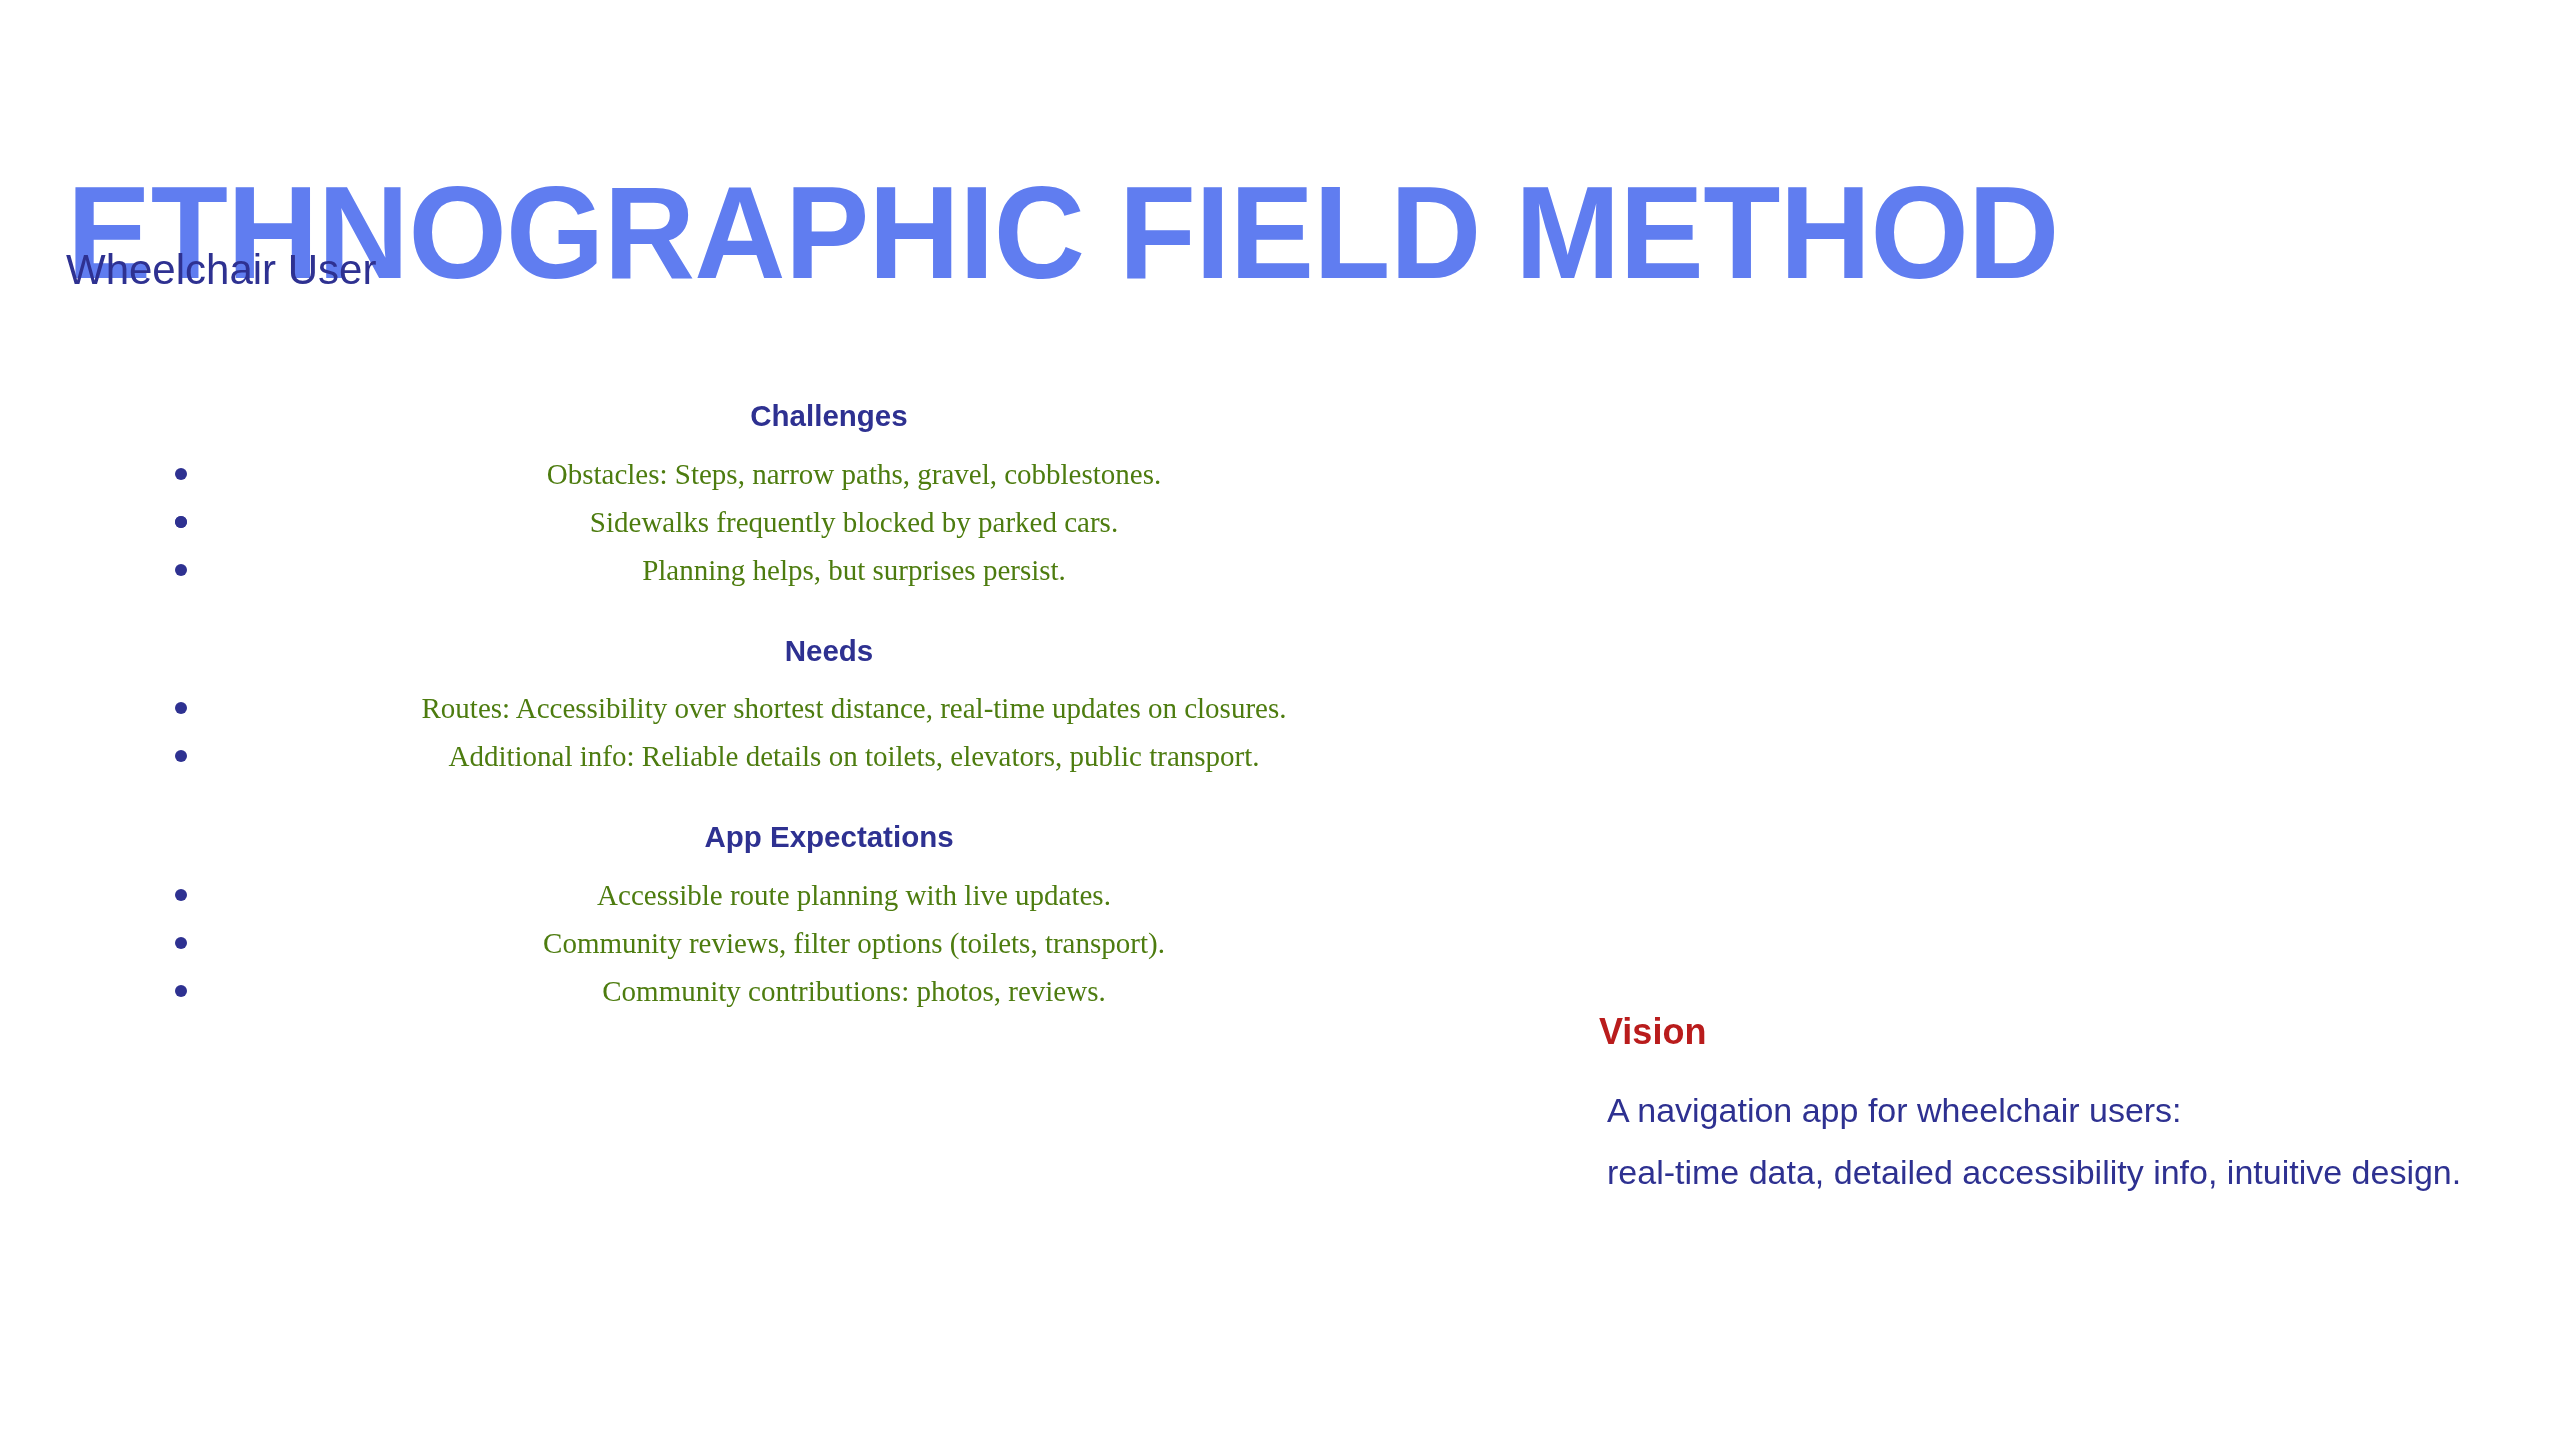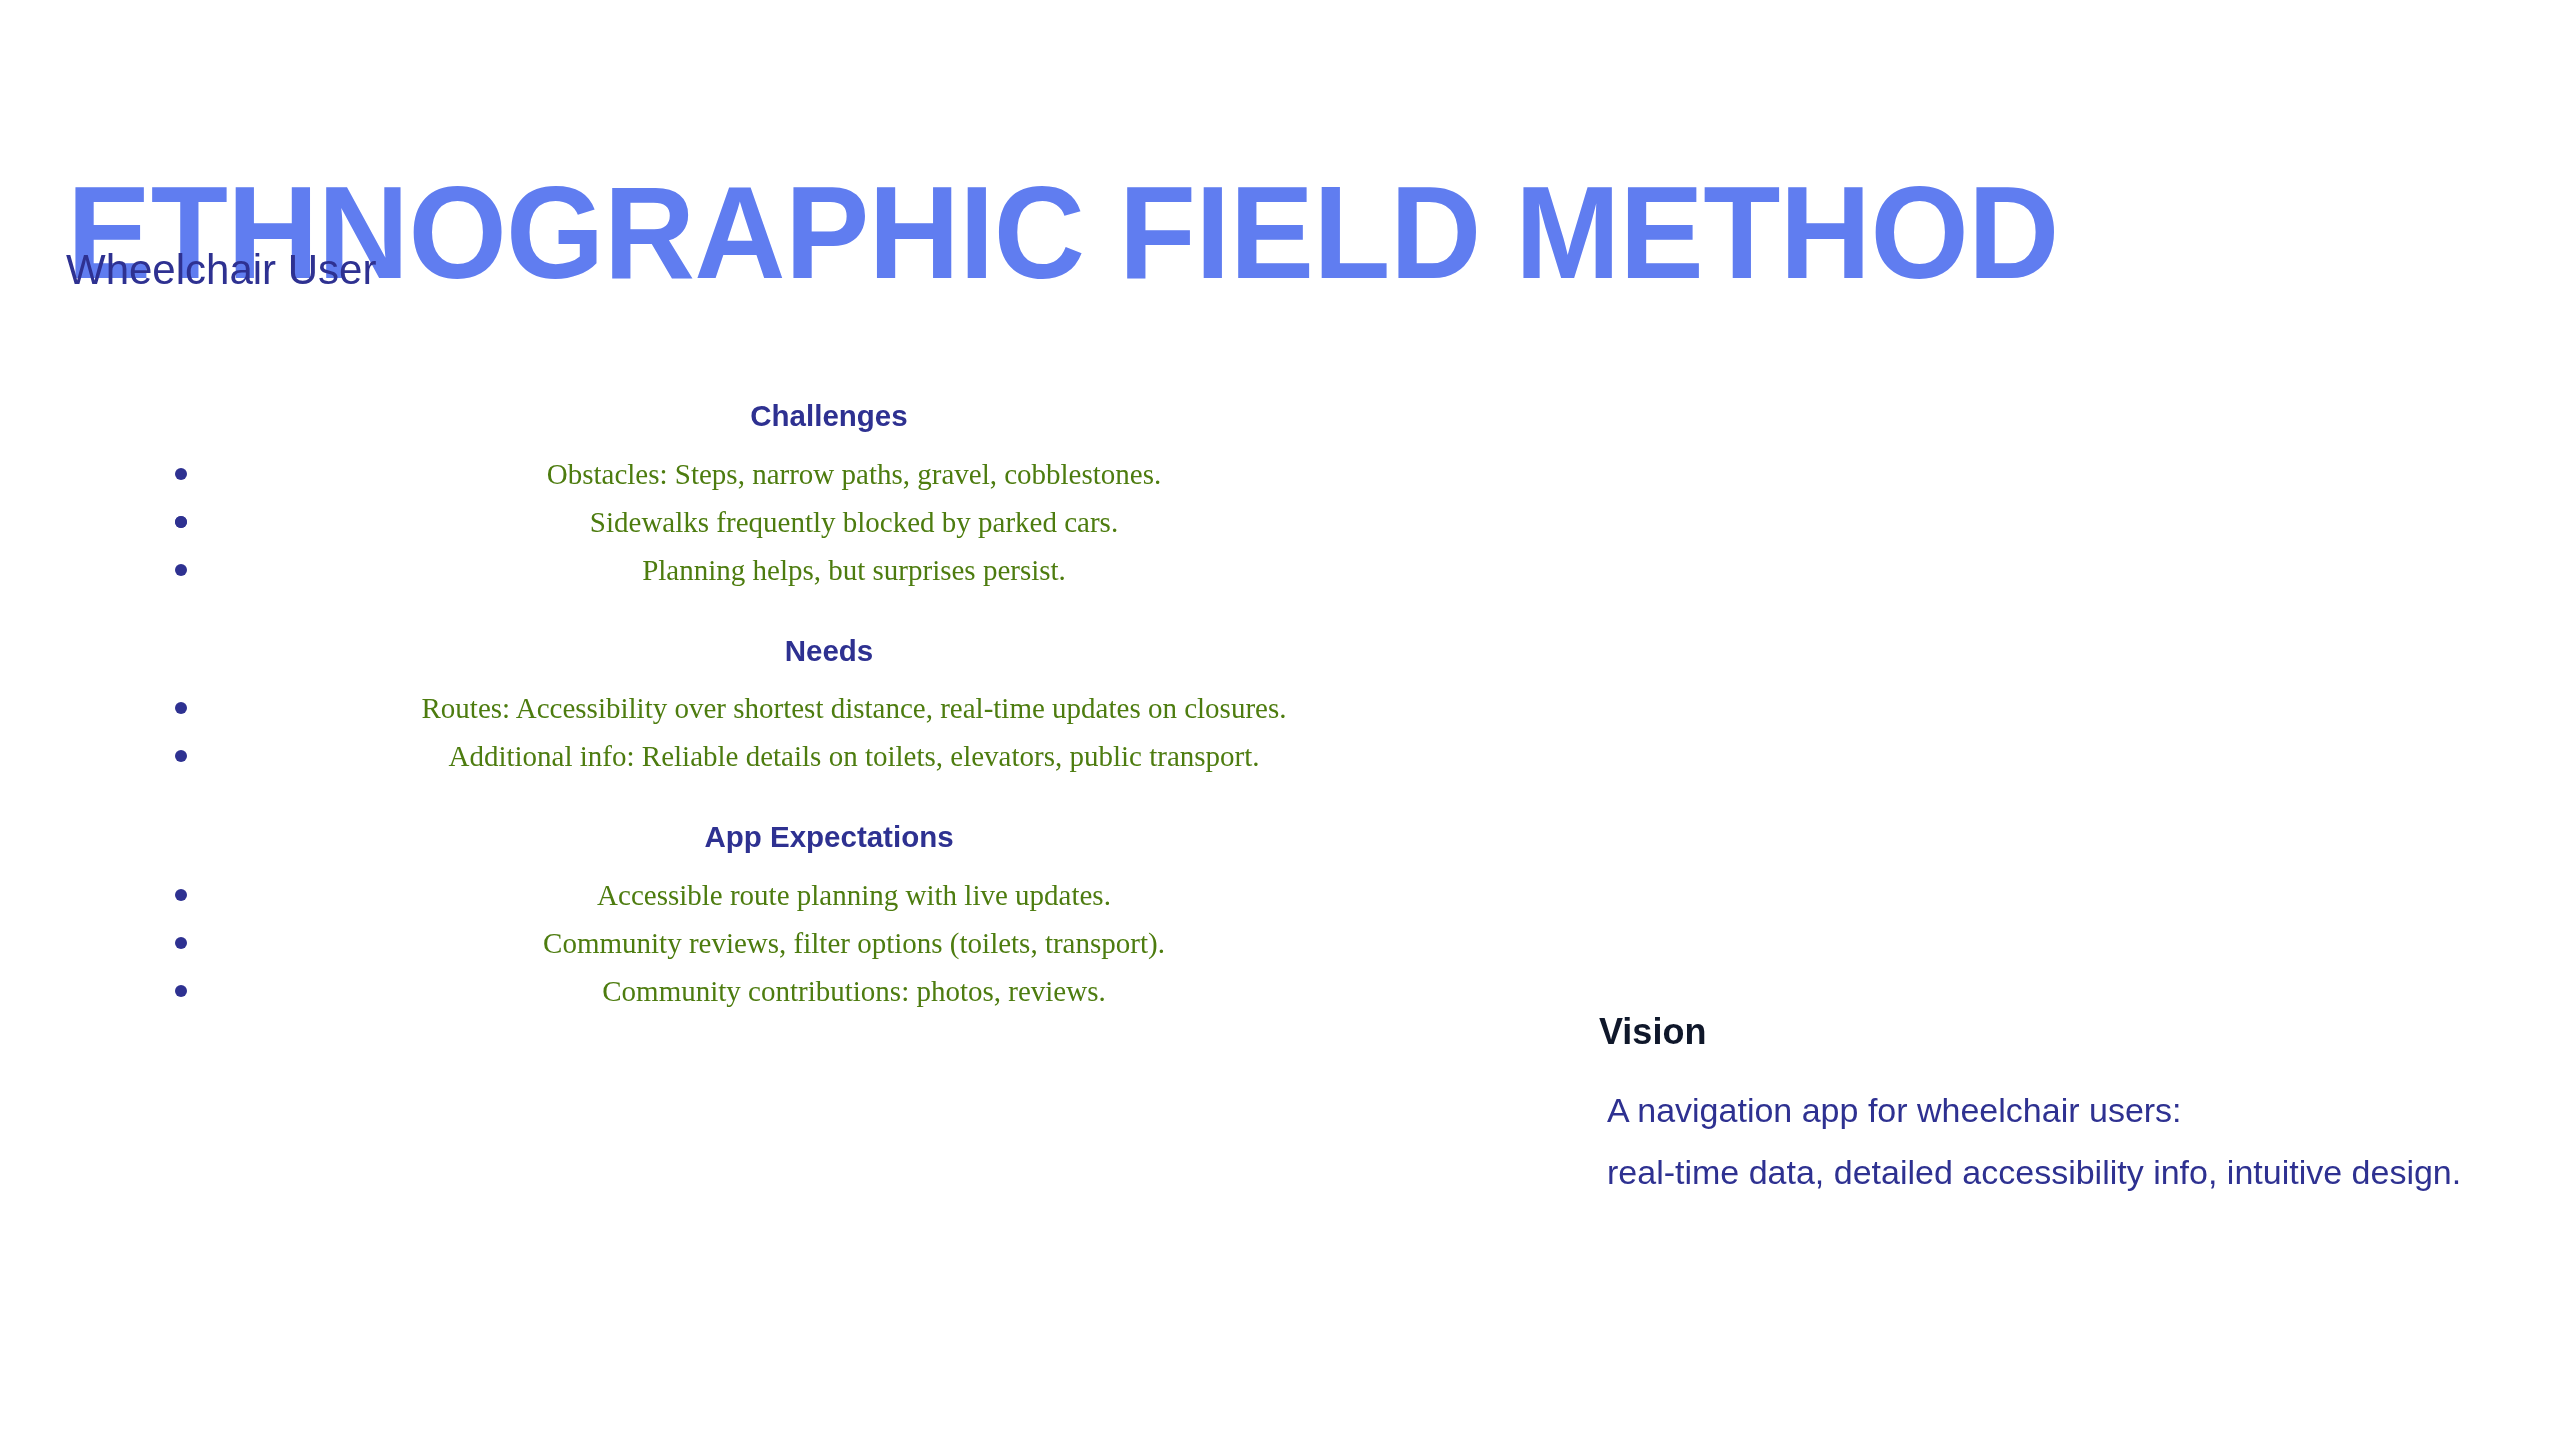--- a/index.html
+++ b/index.html
@@ -101,21 +101,21 @@
     left: 1599px;
     top: 1014px;
     width: 872px;
   }
 
   .vision-heading {
     font-family: "Liberation Sans", sans-serif;
     font-weight: 700;
     font-size: 36px;
     line-height: 1.0;
-    color: #0f172a;
+    color: #b91c1c;
     margin: 0 0 38px 0;
     white-space: nowrap;
   }
 
   .vision-para {
     font-family: "Liberation Sans", sans-serif;
     font-weight: 400;
     font-size: 34px;
     line-height: 44px;
     color: #2E3191;

